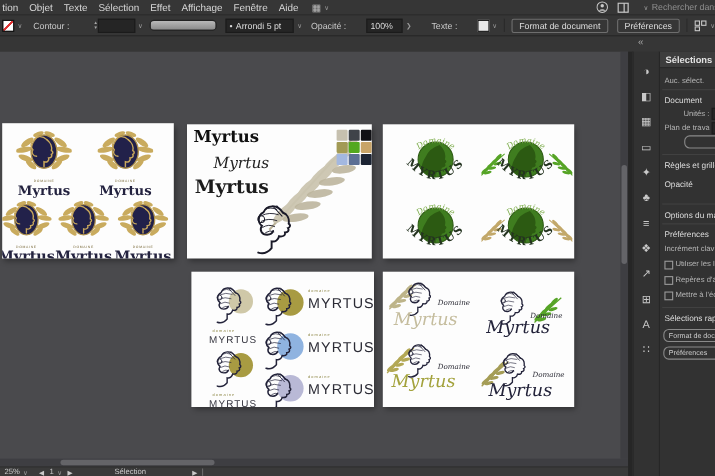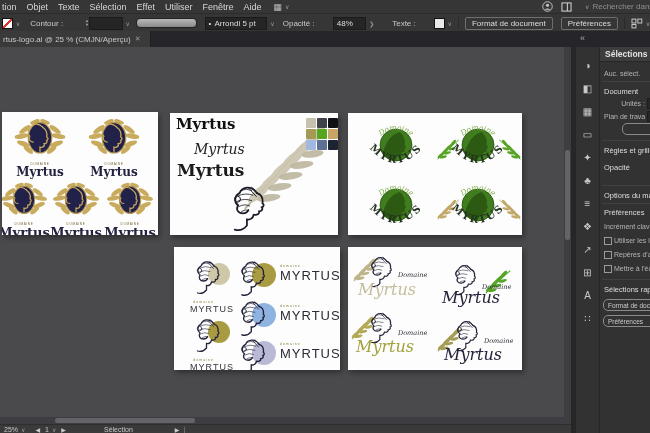--- a/index.html
+++ b/index.html
@@ -146,21 +146,21 @@
 </svg>
 
 <div id="app">
 
   <div id="menubar" class="abs">
     <span class="mi">tion</span>
     <span class="mi">Objet</span>
     <span class="mi">Texte</span>
     <span class="mi">Sélection</span>
     <span class="mi">Effet</span>
-    <span class="mi">Utiliser</span>
+    <span class="mi">Affichage</span>
     <span class="mi">Fenêtre</span>
     <span class="mi">Aide</span>
     <span id="wsicon">▦</span>
     <span class="chev">∨</span>
     <div id="mb-right">
       <svg class="mb-svg" width="11" height="11" viewBox="0 0 12 12">
         <circle cx="6" cy="6" r="5.2" fill="none" stroke="#c9c9c9" stroke-width="1"></circle>
         <circle cx="6" cy="4.6" r="1.7" fill="#c9c9c9"></circle>
         <path d="M2.5 9.5 Q6 6.6 9.5 9.5" fill="#c9c9c9"></path>
       </svg>
@@ -189,43 +189,37 @@
       </span>
     <span class="cb-field" style="width:26px"></span>
     <span class="chev">∨</span>
     <span class="brushbar"></span>
     <span class="cb-field" style="width:56px;margin-left:8px">
       <span style="margin-right:3px">•</span>
       <span>Arrondi 5 pt</span>
     </span>
     <span class="chev">∨</span>
     <span class="cb-label" style="margin-left:8px">Opacité :</span>
-    <span class="cb-field" style="width:26px">48%</span>
+    <span class="cb-field" style="width:26px">100%</span>
     <span class="chev">❯</span>
     <span class="cb-label">Texte :</span>
     <span style="width:9px;height:9px;background:#e9e9e9;border:1px solid #111;display:inline-block"></span>
     <span class="chev">∨</span>
     <span class="vsep"></span>
     <span class="cb-btn">Format de document</span>
     <span class="cb-btn" style="margin-left:8px">Préférences</span>
     <span class="vsep"></span>
     <svg width="12" height="11" viewBox="0 0 12 11">
       <rect x="1" y="1" width="4" height="4" fill="none" stroke="#c9c9c9"></rect>
       <rect x="7" y="1" width="4" height="4" fill="none" stroke="#c9c9c9"></rect>
       <rect x="1" y="6.5" width="4" height="3.5" fill="none" stroke="#c9c9c9"></rect>
     </svg>
     <span class="chev">∨</span>
   </div>
 
-  <div id="tabbar" class="abs">
-    <div id="doctab" class="abs">
-      <span class="t">rtus-logo.ai @ 25 % (CMJN/Aperçu)</span>
-      <span class="x">✕</span>
-    </div>
-  </div>
   <span class="abs" id="collapse">«</span>
 
   <div id="canvas" class="abs">
 
     <div class="artboard" style="left:2px;top:65px;width:156px;height:123px">
       <div class="cameo-lockup" style="left:6px;top:4px">
         <svg width="52" height="42" viewBox="0 0 60 50">
             <use href="#cameo"></use>
           </svg>
         <div class="dom">DOMAINE</div>

